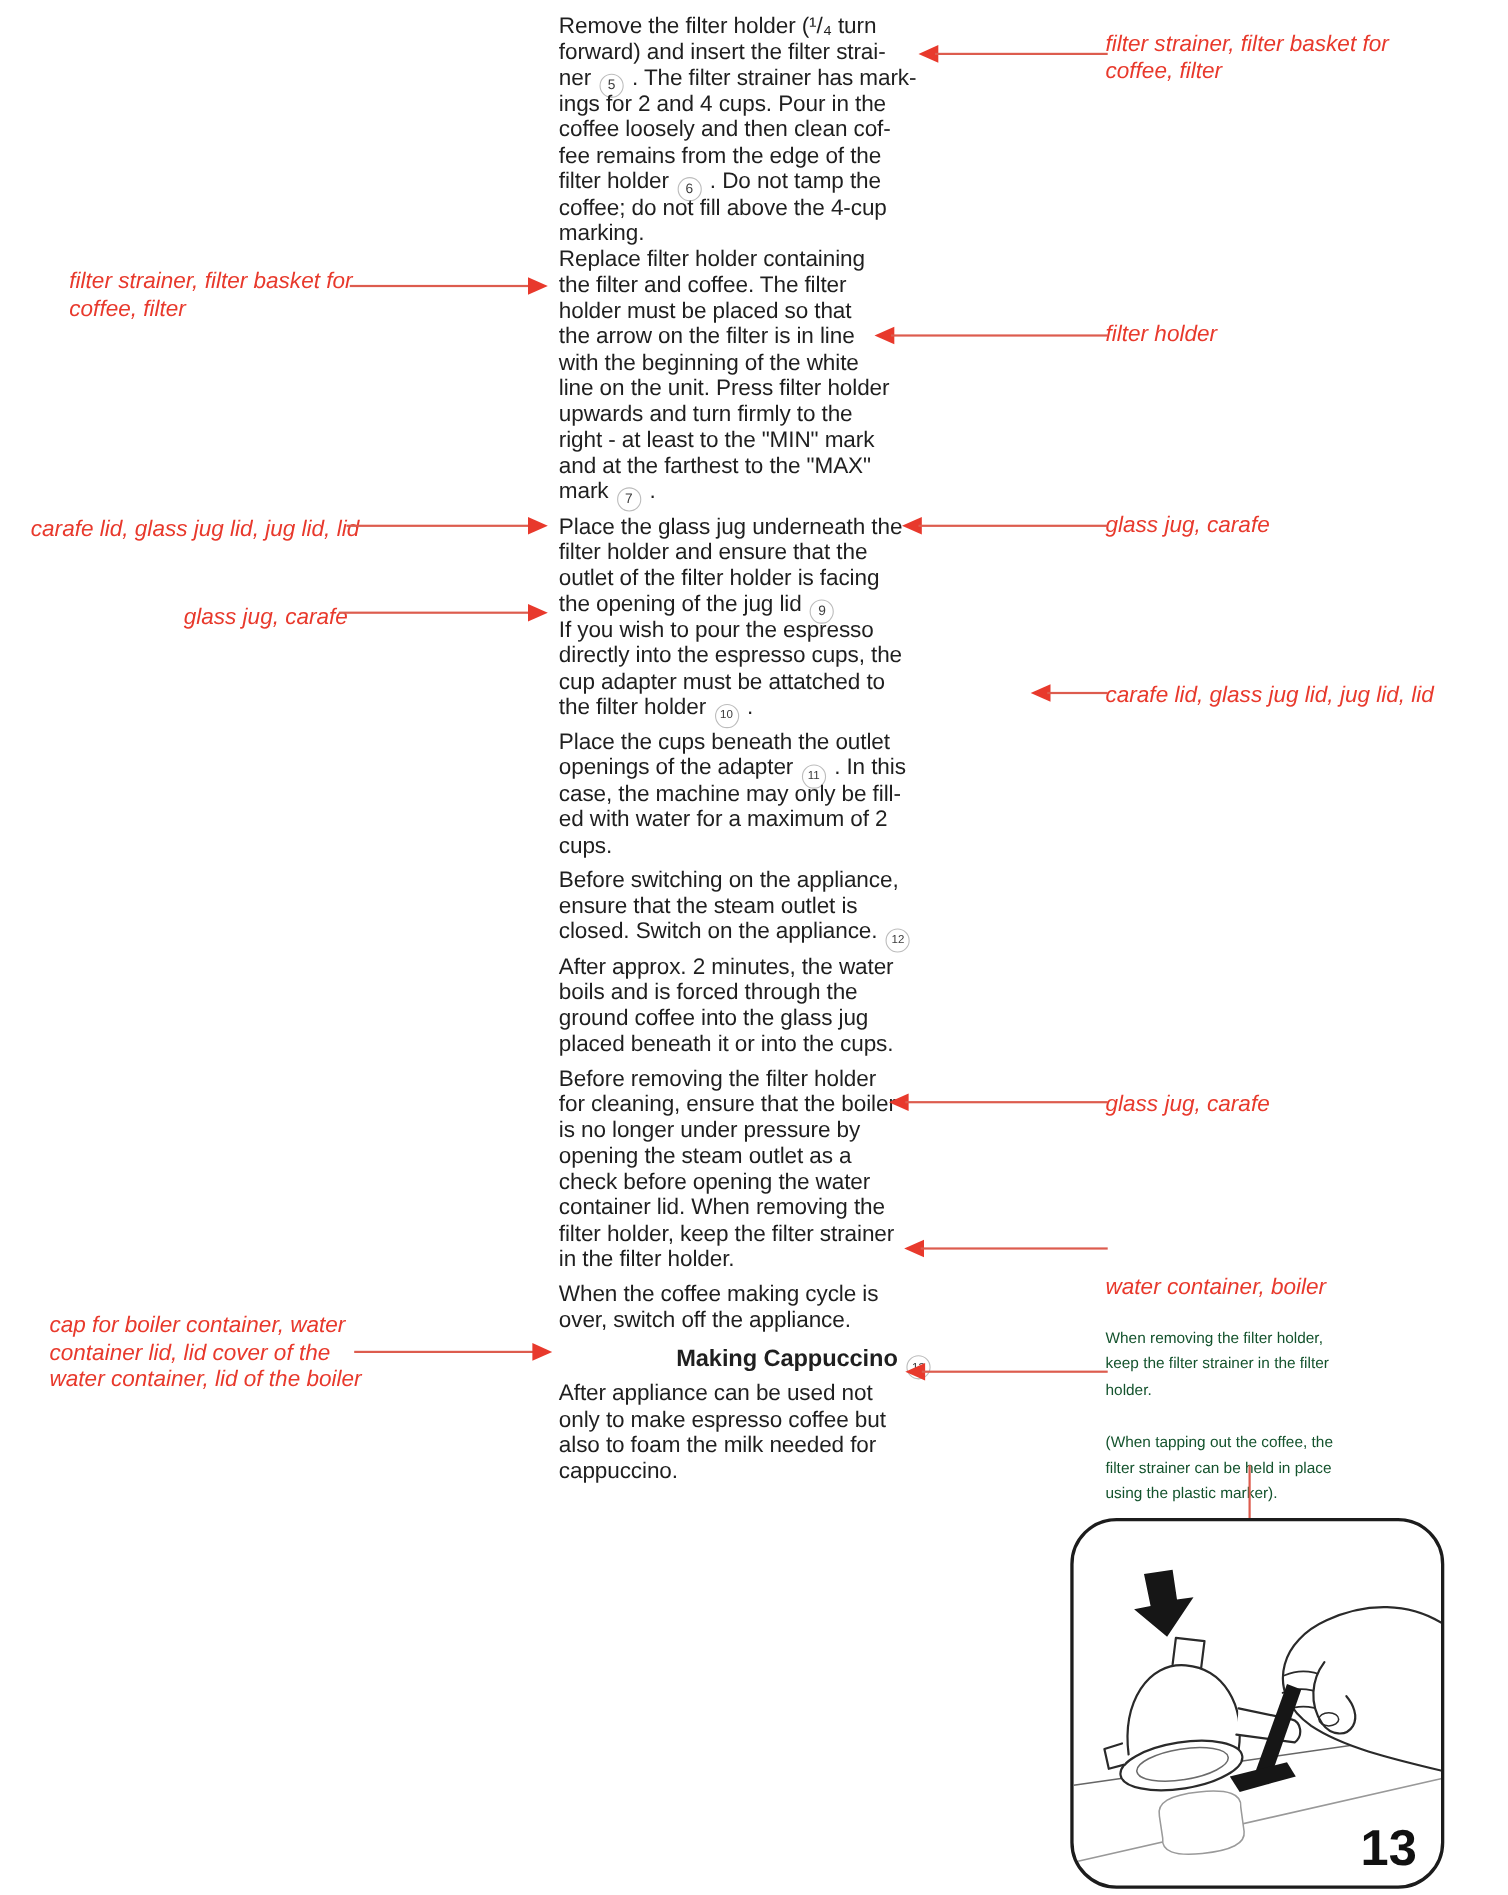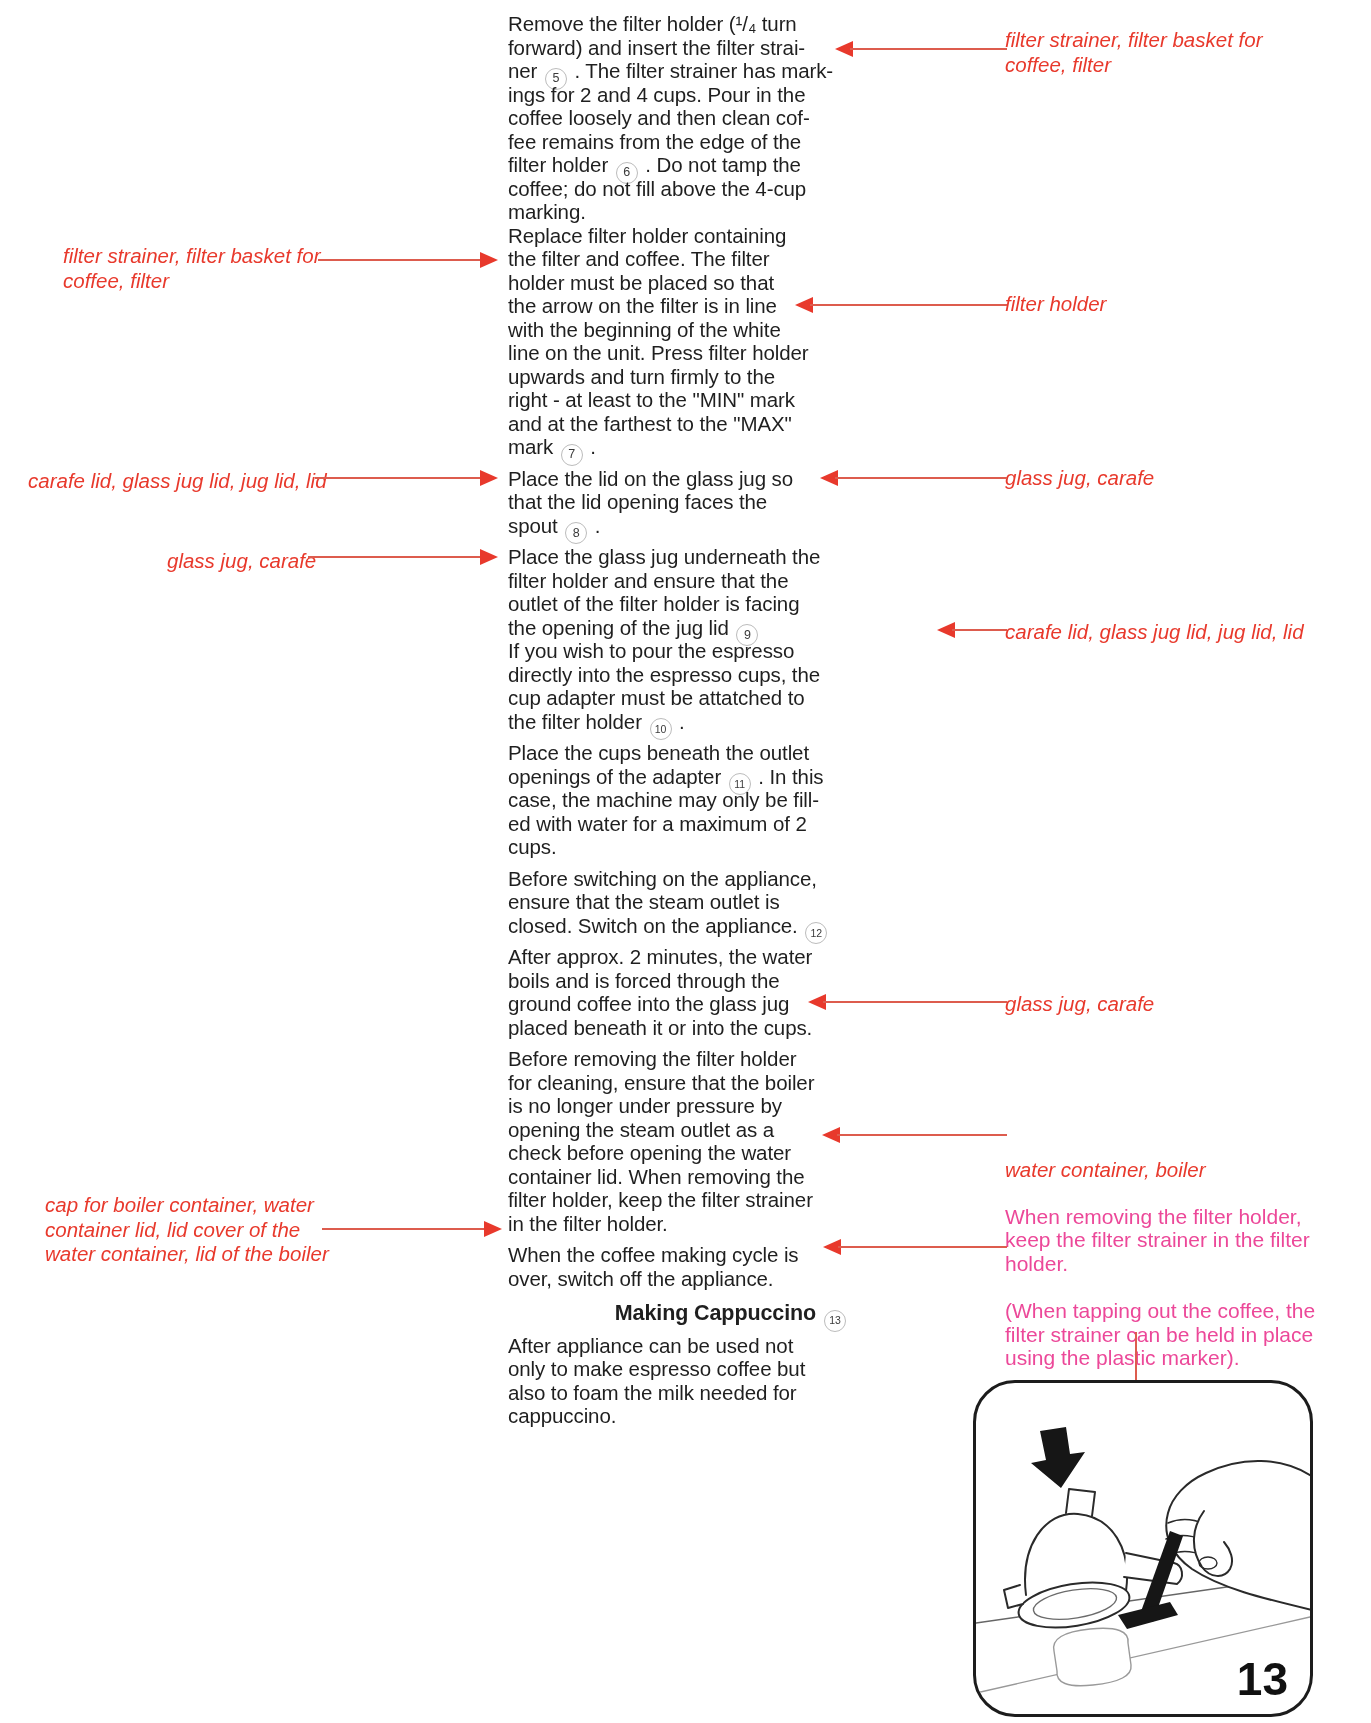--- a/index.html
+++ b/index.html
@@ -19,21 +19,21 @@
          font-size:12.5px;letter-spacing:0;color:#3a3a3a;vertical-align:-4px;margin:0 2px;
          font-style:normal;font-weight:normal;}
   .badge.b2{font-size:10.5px;}
 
   
   .label{position:absolute;color:#e8392c;font-style:italic;font-size:20.5px;
          line-height:25px;white-space:pre-line;}
   .label.l4{line-height:24.5px;}
 
   
-  .note{position:absolute;left:1005px;top:1181px;color:#ec4899;font-size:21px;line-height:23.6px;white-space:pre-line;}
+  .note{position:absolute;left:1005px;top:1181px;color:#14532d;font-size:14px;line-height:23.6px;white-space:pre-line;}
   .note .plain{font-style:normal;}
   .note .ital{}
 
   
   .arrow{position:absolute;height:16px;}
   .arrow .shaft{position:absolute;top:7px;height:1.6px;background:#dd5c4e;}
   .arrow .head{position:absolute;top:0;width:0;height:0;}
   .arrow.point-right .shaft{left:0;right:15px;}
   .arrow.point-right .head{right:0;border-top:8px solid transparent;border-bottom:8px solid transparent;border-left:18px solid #e8392c;}
   .arrow.point-left .shaft{left:15px;right:0;}
@@ -66,25 +66,20 @@
         <div class="tline">Replace filter holder containing</div>
         <div class="tline">the filter and coffee. The filter</div>
         <div class="tline">holder must be placed so that</div>
         <div class="tline">the arrow on the filter is in line</div>
         <div class="tline">with the beginning of the white</div>
         <div class="tline">line on the unit. Press filter holder</div>
         <div class="tline">upwards and turn firmly to the</div>
         <div class="tline">right - at least to the "MIN" mark</div>
         <div class="tline">and at the farthest to the "MAX"</div>
         <div class="tline">mark <span class="badge">7</span> .</div>
-      </div>
-      <div class="block p">
-        <div class="tline">Place the lid on the glass jug so</div>
-        <div class="tline">that the lid opening faces the</div>
-        <div class="tline">spout <span class="badge">8</span> .</div>
       </div>
       <div class="block p">
         <div class="tline">Place the glass jug underneath the</div>
         <div class="tline">filter holder and ensure that the</div>
         <div class="tline">outlet of the filter holder is facing</div>
         <div class="tline">the opening of the jug lid <span class="badge">9</span></div>
         <div class="tline">If you wish to pour the espresso</div>
         <div class="tline">directly into the espresso cups, the</div>
         <div class="tline">cup adapter must be attatched to</div>
         <div class="tline">the filter holder <span class="badge b2">10</span> .</div>

